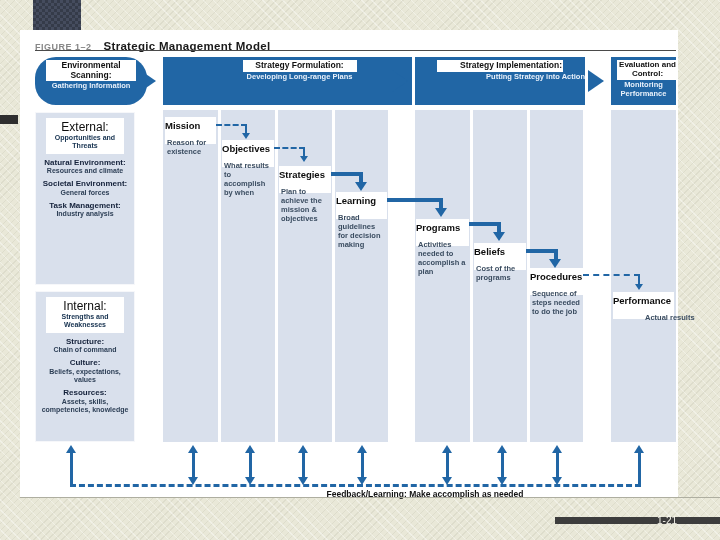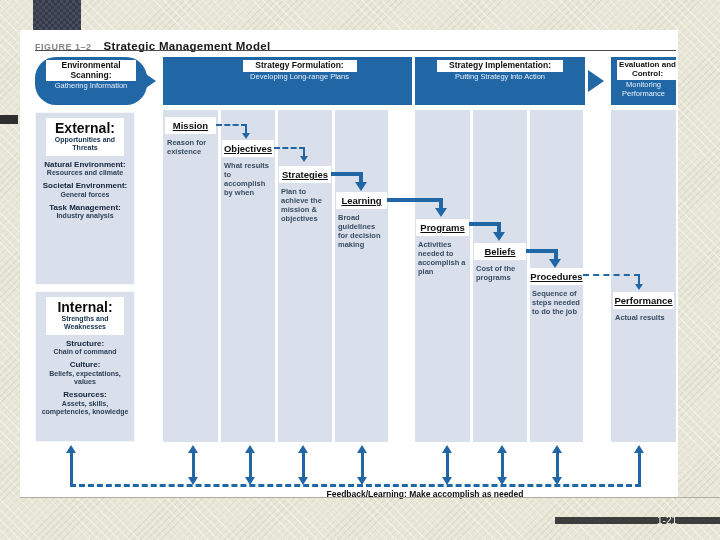--- a/index.html
+++ b/index.html
@@ -17,38 +17,38 @@
   .bottom-hairline{position:absolute;left:20px;top:497px;width:700px;height:1px;background:#aeae a0;background:#aeaea0;}
   .fig-header{position:absolute;left:15px;top:6px;white-space:nowrap;}
   .fig-label{font-size:9px;font-weight:bold;color:#878787;letter-spacing:.5px;margin-right:12px;}
   .fig-title{font-size:11.5px;font-weight:bold;color:#1a1a1a;letter-spacing:.3px;}
   .title-rule{position:absolute;left:15px;top:20px;width:641px;height:1px;background:#4a4a4a;}
 
   
   .phase{position:absolute;top:27px;height:48px;background:#2166a5;text-align:center;}
   .phase-tbox{background:#ffffff;margin:3px auto 0 auto;padding:1px 1px;
     font-size:8.5px;font-weight:bold;color:#111;line-height:1.12;}
-  .phase-sub{margin-top:1px;font-size:7.5px;font-weight:normal;color:#e9f1fb;line-height:1.15;}
+  .phase-sub{margin-top:1px;font-size:7.5px;font-weight:bold;color:#e9f1fb;line-height:1.15;}
   .flow-tri{position:absolute;top:40px;width:0;height:0;
     border-top:11px solid transparent;border-bottom:11px solid transparent;border-left:16px solid #2166a5;}
 
   
   .panel{position:absolute;left:15px;width:100px;background:#d9e0ec;
     box-shadow:inset 0 0 0 1px rgba(255,255,255,.75);text-align:center;}
   .wbox{background:#ffffff;margin:6px auto 4px auto;width:76px;padding:2px 1px 3px 1px;}
-  .wbox-label{font-size:14px;font-weight:bold;color:#0d0d0d;}
+  .wbox-label{font-size:12px;font-weight:normal;color:#0d0d0d;}
   .wbox-sub{font-size:7px;font-weight:bold;color:#15314f;line-height:1.2;}
   .gi{margin:4px 4px 0 4px;}
   .gi-h{font-size:8px;font-weight:bold;color:#14213a;line-height:1.15;}
   .gi-d{font-size:7px;font-weight:bold;color:#2c3e55;line-height:1.2;}
 
   
   .subcol{position:absolute;top:80px;height:332px;background:#d9e0ec;}
-  .step-box{position:absolute;height:17px;background:#ffffff;text-align:center;
-    font-size:9.5px;font-weight:bold;color:#0d0d0d;line-height:17px;text-decoration:underline;}
+  .step-box{position:absolute;height:27px;background:#ffffff;
+    font-size:9.5px;font-weight:bold;color:#0d0d0d;line-height:17px;}
   .step-desc{position:absolute;font-size:7.5px;font-weight:bold;color:#3a4c60;line-height:1.2;text-align:left;}
 
   
   .h-dash{position:absolute;border-top:2px dashed #2166a5;}
   .h-solid{position:absolute;border-top:4px solid #2166a5;}
   .v-thin{position:absolute;width:2px;background:#2166a5;}
   .v-thick{position:absolute;width:4px;background:#2166a5;}
   .ah-sm{position:absolute;width:0;height:0;border-left:4px solid transparent;border-right:4px solid transparent;border-top:6px solid #2166a5;}
   .ah-lg{position:absolute;width:0;height:0;border-left:6px solid transparent;border-right:6px solid transparent;border-top:9px solid #2166a5;}
 
@@ -82,21 +82,21 @@
     <div class="phase" style="left:15px;width:112px;border-radius:21px;">
       <div class="phase-tbox" style="width:88px;">Environmental Scanning:</div>
       <div class="phase-sub">Gathering Information</div>
     </div>
     <div class="flow-tri" style="left:120px;"></div>
     <div class="phase" style="left:143px;width:225px;padding-left:24px;">
       <div class="phase-tbox" style="width:112px;">Strategy Formulation:</div>
       <div class="phase-sub">Developing Long-range Plans</div>
     </div>
     <div class="flow-tri" style="left:372px;"></div>
-    <div class="phase" style="left:395px;width:170px;">
+    <div class="phase" style="left:395px;width:170px;text-align:right;">
       <div class="phase-tbox" style="width:124px;">Strategy Implementation:</div>
       <div class="phase-sub">Putting Strategy into Action</div>
     </div>
     <div class="flow-tri" style="left:568px;"></div>
     <div class="phase" style="left:591px;width:65px;">
       <div class="phase-tbox" style="width:59px;font-size:8px;margin-left:6px;">Evaluation and Control:</div>
       <div class="phase-sub">Monitoring Performance</div>
     </div>
 
     <div class="panel" style="top:82px;height:173px;">
@@ -160,21 +160,21 @@
     <div class="step-box" style="left:396px;top:189px;width:53px;">Programs</div>
     <div class="step-desc" style="left:398px;top:210px;width:49px;">Activities needed to accomplish a plan</div>
 
     <div class="step-box" style="left:454px;top:213px;width:52px;">Beliefs</div>
     <div class="step-desc" style="left:456px;top:234px;width:48px;">Cost of the programs</div>
 
     <div class="step-box" style="left:510px;top:238px;width:53px;">Procedures</div>
     <div class="step-desc" style="left:512px;top:259px;width:49px;">Sequence of steps needed to do the job</div>
 
     <div class="step-box" style="left:593px;top:262px;width:61px;">Performance</div>
-    <div class="step-desc" style="left:595px;top:283px;width:57px;">Actual results</div>
+    <div class="step-desc" style="left:625px;top:283px;width:57px;">Actual results</div>
 
     <div class="h-dash" style="left:196px;top:94px;width:31px;"></div>
     <div class="v-thin" style="left:225px;top:95px;height:9px;"></div>
     <div class="ah-sm" style="left:222px;top:103px;"></div>
 
     <div class="h-dash" style="left:254px;top:117px;width:31px;"></div>
     <div class="v-thin" style="left:283px;top:118px;height:9px;"></div>
     <div class="ah-sm" style="left:280px;top:126px;"></div>
 
     <div class="h-solid" style="left:311px;top:142px;width:32px;"></div>

